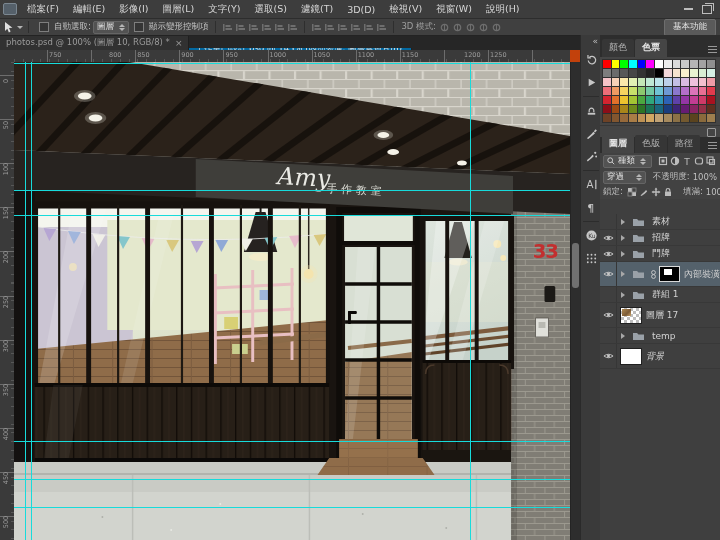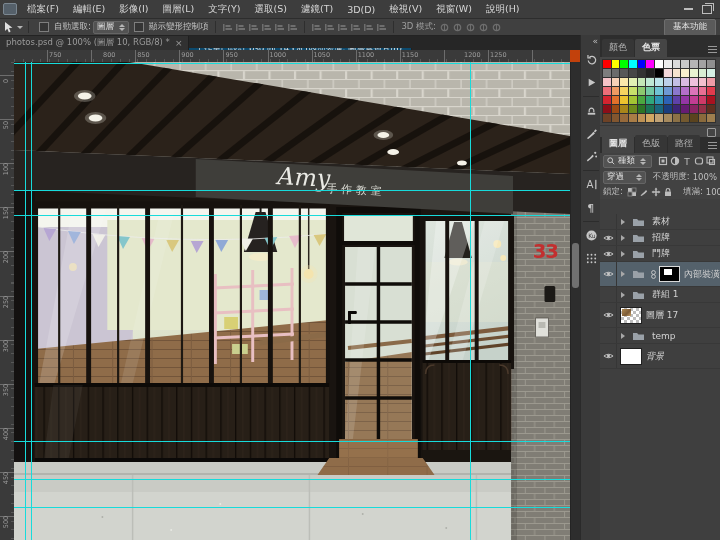--- a/index.html
+++ b/index.html
@@ -30,21 +30,21 @@
   .spin i.dn{border-top:3px solid #b5b5b5;}
   .opt-icon{width:11px;height:11px;display:flex;align-items:center;justify-content:center;margin:0 1px;}
   .ws-btn{margin-left:auto;margin-right:4px;background:#5a5a5a;border:1px solid #6e6e6e;border-radius:2px;
           padding:1px 8px 2px;font-size:8.5px;color:#e3e3e3;white-space:nowrap;}
   .lbl{white-space:nowrap;margin:0 2px;}
 
   
   .tabbar{left:0;top:36px;width:580px;height:14px;background:#262626;display:flex;}
   .doc-tab{display:flex;align-items:center;padding:0 6px;font-size:8.5px;background:#313131;color:#9a9a9a;
            border-right:1px solid #1f1f1f;white-space:nowrap;overflow:hidden;max-width:210px;}
-  .doc-tab.active{background:#0c4a6e;color:#e3e3e3;margin-top:12px;}
+  .doc-tab.active{background:#0369a1;color:#e3e3e3;margin-top:12px;}
   .tab-close{margin-left:5px;font-size:9px;color:inherit;}
 
   
   .canvas-area{left:0;top:50px;width:580px;height:490px;background:#c2410c;}
   .ruler-corner{left:0;top:0;width:14px;height:12px;background:#3a3a3a;border-right:1px solid #262626;border-bottom:1px solid #262626;}
   .ruler-top{left:14px;top:0;width:556px;height:12px;background:#3a3a3a;border-bottom:1px solid #262626;overflow:hidden;
      background-image:repeating-linear-gradient(to right,#575757 0 1px,transparent 1px 8.82px);
      background-size:100% 3px;background-repeat:no-repeat;background-position:0 100%;}
   .ruler-left{left:0;top:12px;width:14px;height:478px;background:#3a3a3a;border-right:1px solid #262626;overflow:hidden;
      background-image:repeating-linear-gradient(to bottom,#575757 0 1px,transparent 1px 8.82px);
@@ -286,21 +286,21 @@
       <span>工作室門設計.psd @ 143% (內部裝潢, 圖層遮色片/8) *</span>
     </div>
   </div>
 
 <div class="abs canvas-area">
   <div class="abs ruler-corner"></div>
   <div class="abs ruler-top" id="ruler-top">
       <div class="rtick" style="left: 33px;"></div>
       <span class="rlabel" style="left: 33px;">750</span>
       <div class="rtick" style="left: 77.1px;"></div>
-      <span class="rlabel" style="left: 87px;">800</span>
+      <span class="rlabel" style="left: 93px;">800</span>
       <div class="rtick" style="left: 121.2px;"></div>
       <span class="rlabel" style="left: 121.2px;">850</span>
       <div class="rtick" style="left: 165.3px;"></div>
       <span class="rlabel" style="left: 165.3px;">900</span>
       <div class="rtick" style="left: 209.4px;"></div>
       <span class="rlabel" style="left: 209.4px;">950</span>
       <div class="rtick" style="left: 253.5px;"></div>
       <span class="rlabel" style="left: 253.5px;">1000</span>
       <div class="rtick" style="left: 297.6px;"></div>
       <span class="rlabel" style="left: 297.6px;">1050</span>

